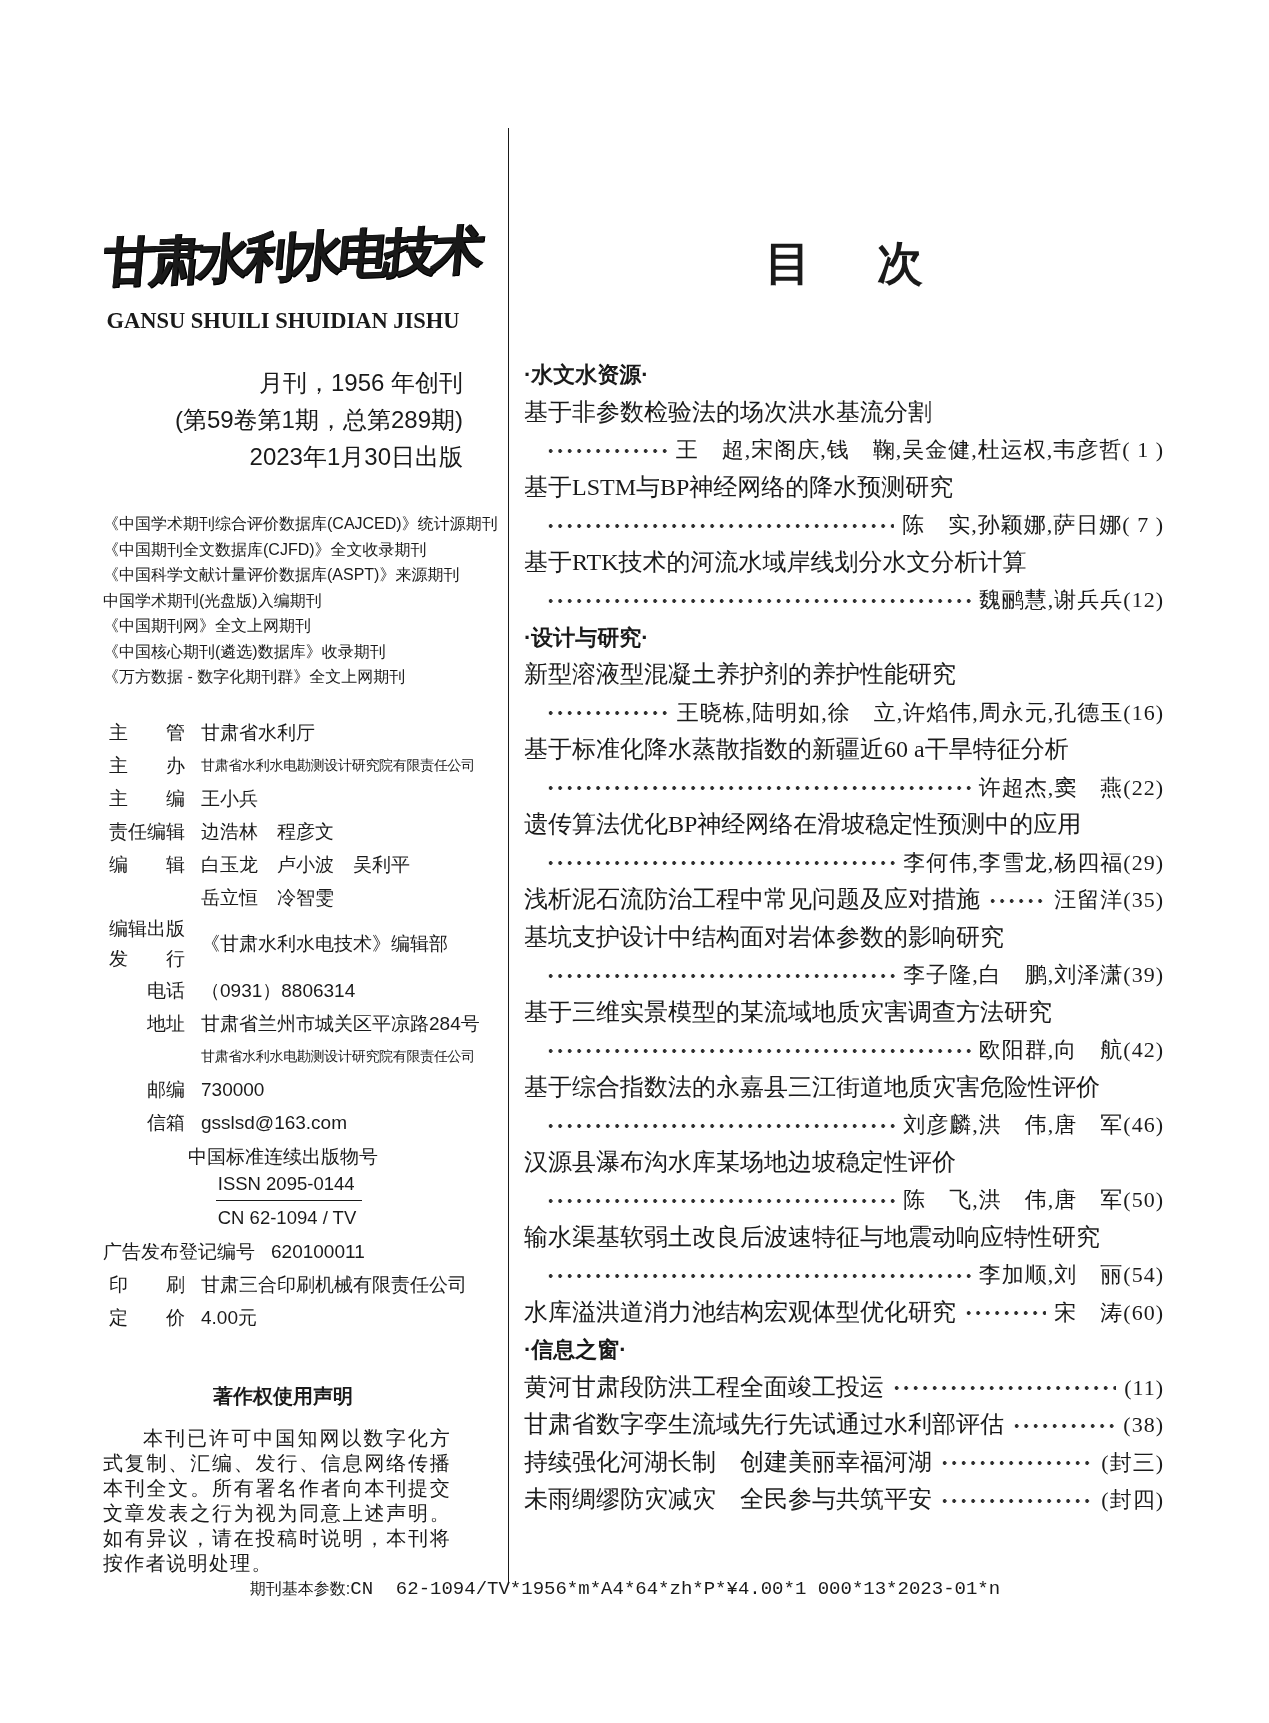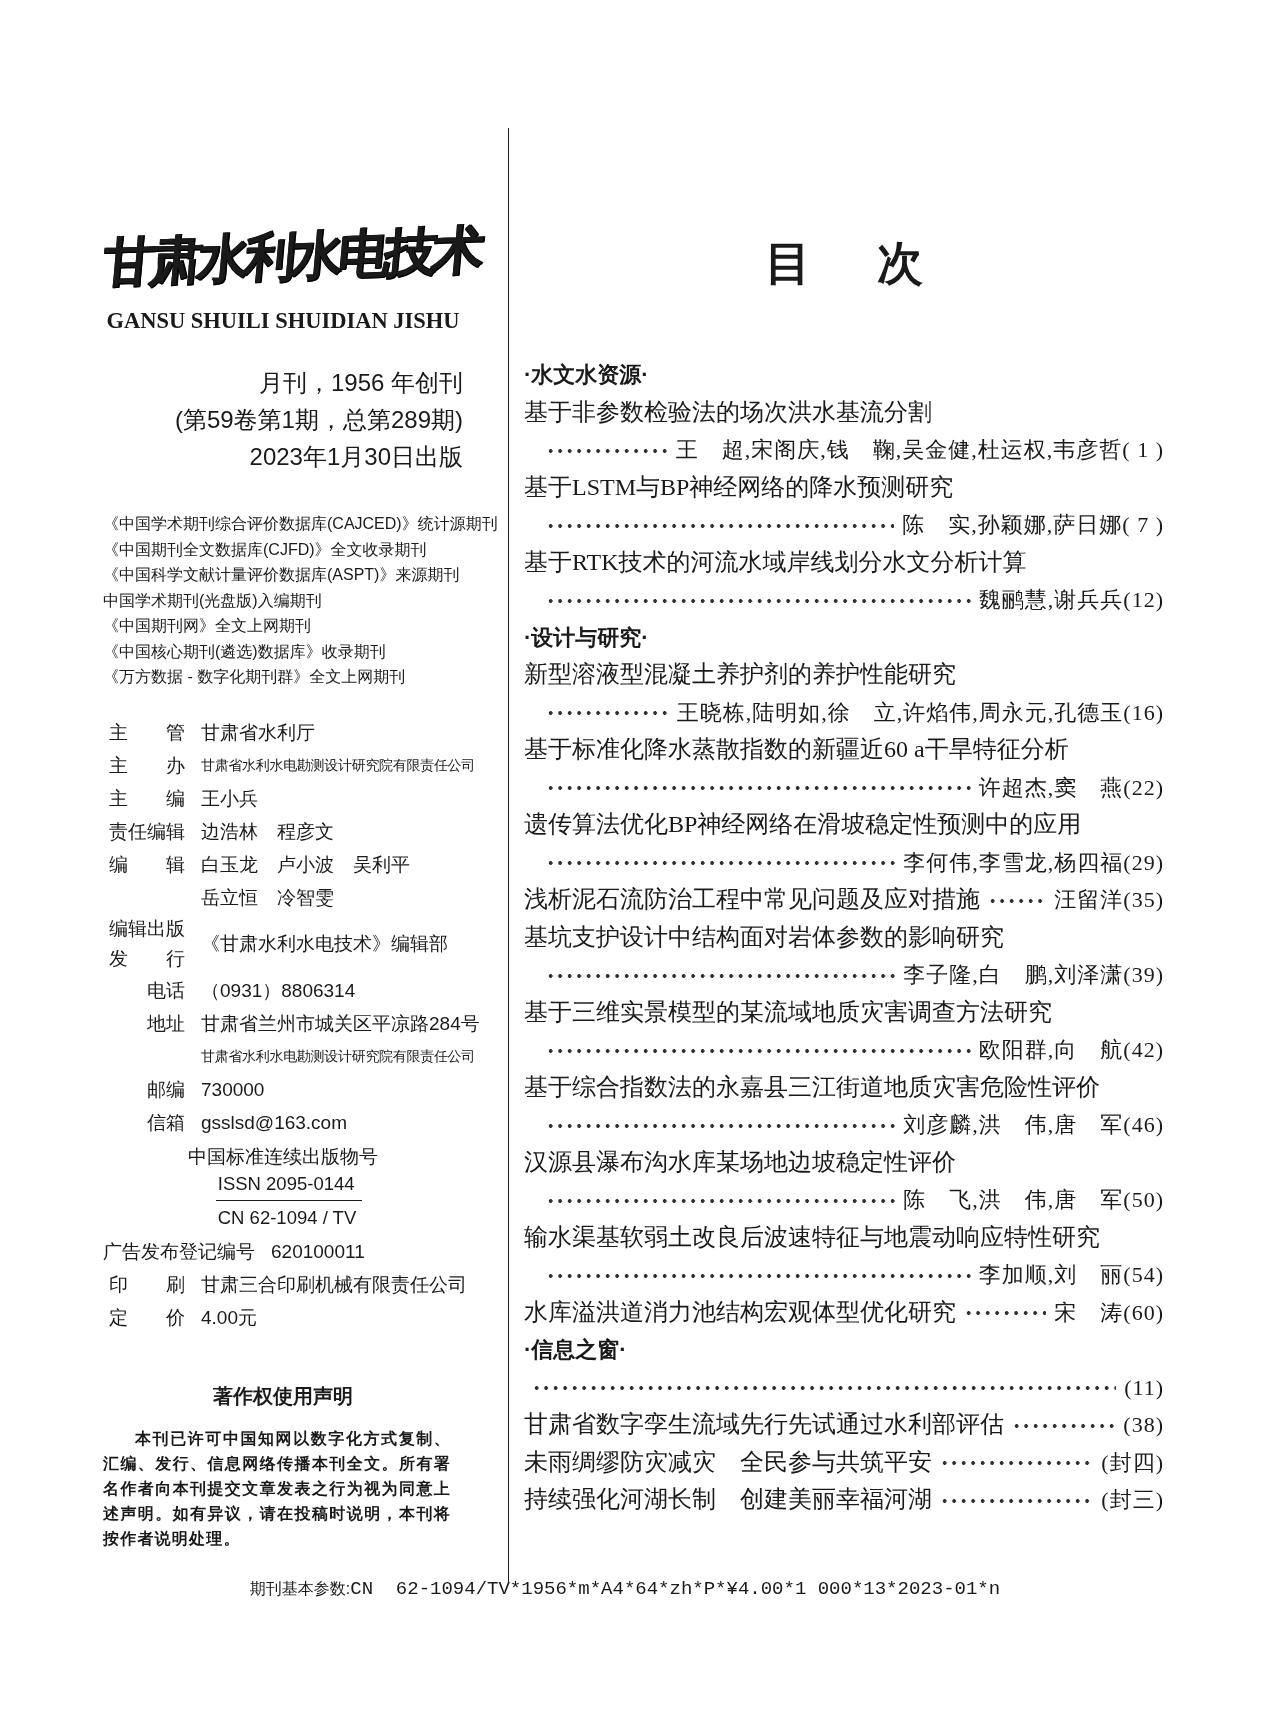--- a/index.html
+++ b/index.html
@@ -38,22 +38,22 @@
   .small { font-size:14px; letter-spacing:-0.3px; }
   .mh-label2 { width:82px; flex:none; text-align:right; line-height:30px; align-self:center; }
   .row-center { align-items:center; }
   .issn-row { display:flex; align-items:center; line-height:27px; padding:4px 0;flex-direction:column; }
   .fraction { margin-left:12px; text-align:left; font-size:18.5px; }
   .fraction .top { border-bottom:1.5px solid #1a1a1a; padding:0 6px 3px 2px; }
   .fraction .bot { padding:3px 6px 0 2px; }
 
   .copyright { margin-top:48px; }
   .cp-title { text-align:center; font-weight:bold; font-size:20px; line-height:28px; }
-  .cp-body { margin:16px 12px 0 0; font-size:16px; line-height:25px;
-    text-align:justify; text-indent:2em; letter-spacing:1.2px;font-weight:bold; }
+  .cp-body { margin:16px 12px 0 0; font-size:20px; line-height:25px;
+    text-align:justify; text-indent:2em; letter-spacing:1.2px; }
 
   
   .divider { position:absolute; left:508px; top:128px; height:1456px;
     width:0; border-left:1.5px solid #1a1a1a; }
 
   
   .right-col { position:absolute; left:524px; top:228px; width:640px;
     font-family:"Liberation Serif", serif; }
   .toc-title { margin:0; font-size:46px; font-weight:bold; line-height:72px;
     text-align:center; letter-spacing:10px; text-indent:10px; }
@@ -316,40 +316,41 @@
       <div class="toc-inline">
         <span class="t-title">水库溢洪道消力池结构宏观体型优化研究</span>
         <span class="leader"></span>
         <span class="t-authors">宋　涛</span>
         <span class="t-page">(60)</span>
       </div>
 
       <div class="toc-heading">·信息之窗·</div>
 
       <div class="toc-inline">
+        <span class="t-title">黄河甘肃段防洪工程全面竣工投运</span>
         <span class="leader"></span>
         <span class="t-page">(11)</span>
       </div>
 
       <div class="toc-inline">
         <span class="t-title">甘肃省数字孪生流域先行先试通过水利部评估</span>
         <span class="leader"></span>
         <span class="t-page">(38)</span>
       </div>
 
       <div class="toc-inline">
+        <span class="t-title">持续强化河湖长制　创建美丽幸福河湖</span>
+        <span class="leader"></span>
+        <span class="t-page">(封三)</span>
+      </div>
+
+      <div class="toc-inline">
         <span class="t-title">未雨绸缪防灾减灾　全民参与共筑平安</span>
         <span class="leader"></span>
         <span class="t-page">(封四)</span>
-      </div>
-
-      <div class="toc-inline">
-        <span class="t-title">持续强化河湖长制　创建美丽幸福河湖</span>
-        <span class="leader"></span>
-        <span class="t-page">(封三)</span>
       </div>
 
     </div>
   </div>
 
   <div class="footer">
     <span class="f-label">期刊基本参数:</span><span class="f-value">CN  62-1094/TV*1956*m*A4*64*zh*P*¥4.00*1 000*13*2023-01*n</span>
   </div>
 
 </div>

